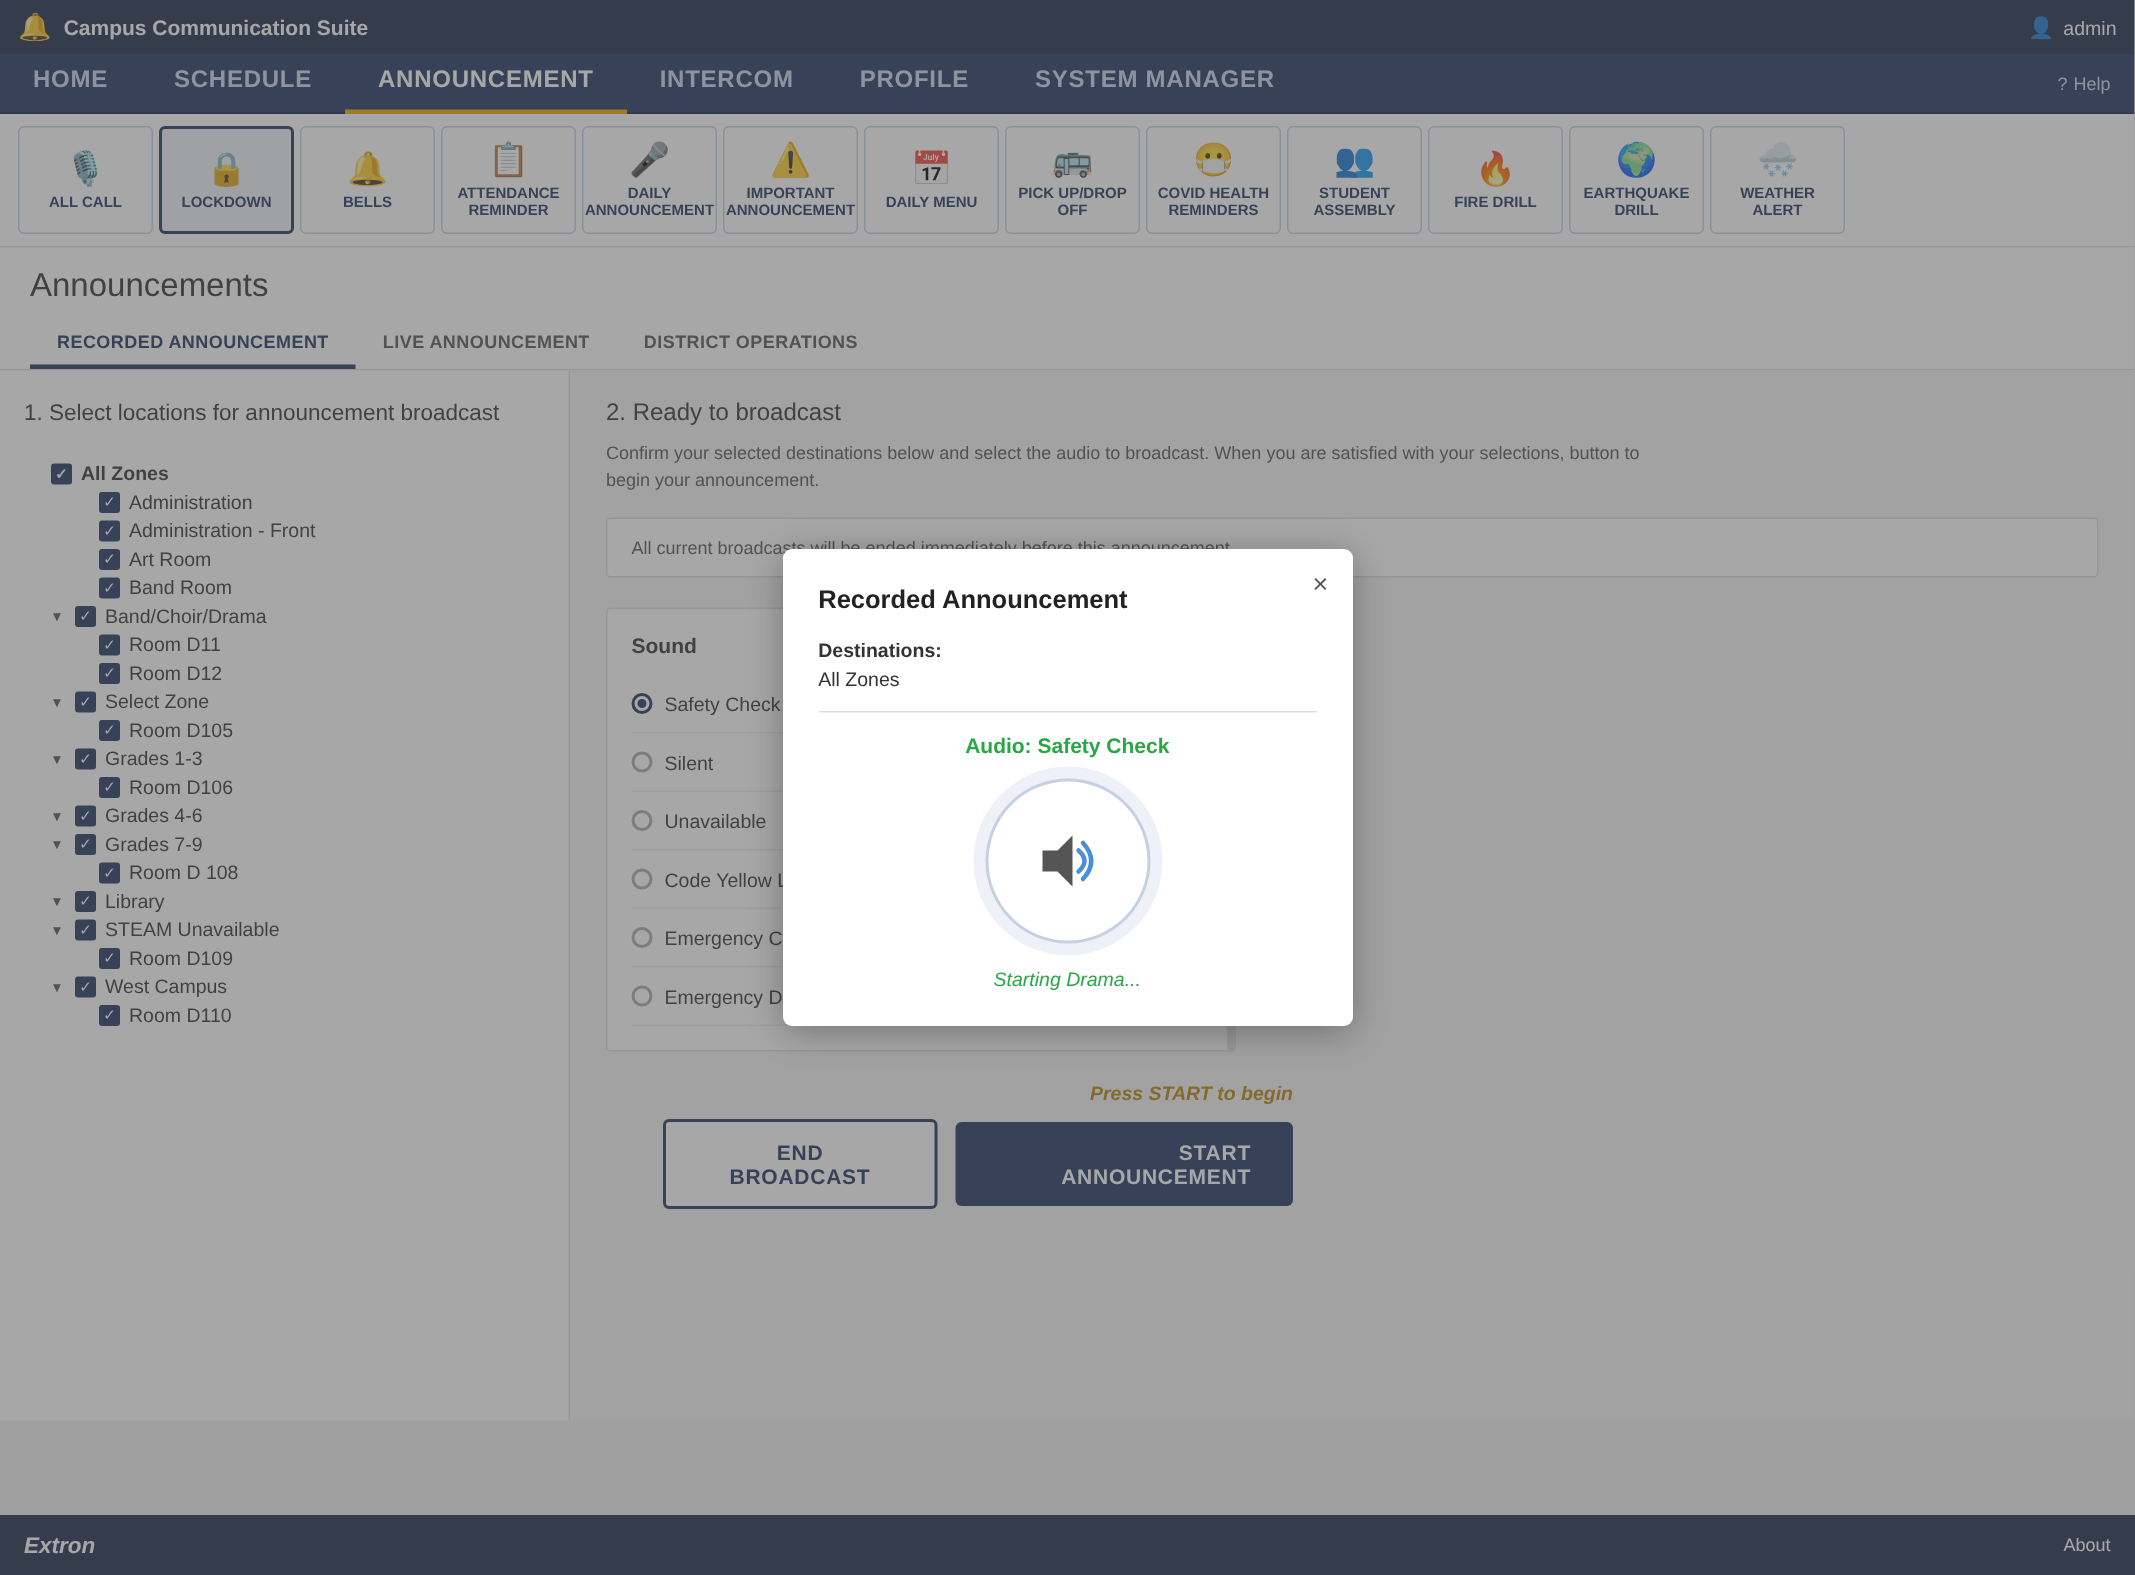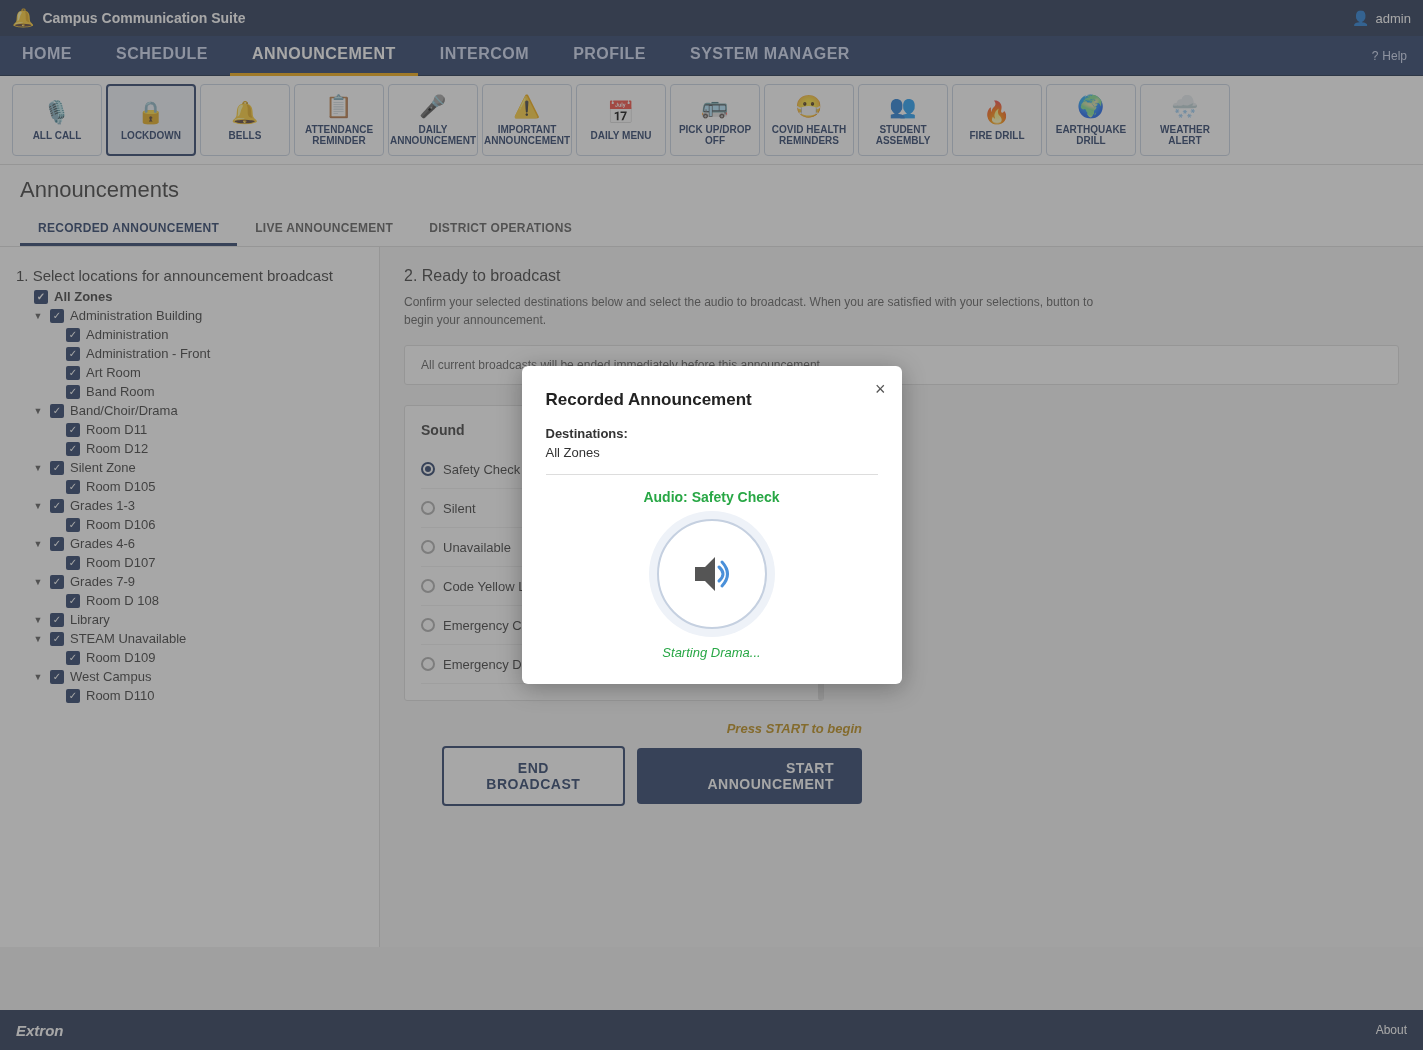--- a/index.html
+++ b/index.html
@@ -105,21 +105,21 @@
 
     
     .left-panel {
       width: 380px;
       min-width: 320px;
       background: white;
       border-right: 1px solid #ddd;
       padding: 20px 16px;
       overflow-y: auto;
     }
-    .section-heading { font-size: 15px; color: #333; margin-bottom: 3px; }
+    .section-heading { font-size: 15px; color: #333; margin-bottom: 22px; }
 
     
     .tree-root { margin-bottom: 4px; }
     .tree-item {
       display: flex;
       align-items: center;
       gap: 6px;
       padding: 2px 0;
       font-size: 13px;
       cursor: pointer;
@@ -416,25 +416,20 @@
   <div class="left-panel">
     <div class="section-heading">1. Select locations for announcement broadcast</div>
 
     <div class="tree-root">
       <div class="tree-item top-level">
         <span class="caret placeholder"></span>
         <span class="checkbox-blue"></span>
         <span class="tree-label">All Zones</span>
       </div>
 
-      <div class="tree-item level-1">
-        <span class="caret open"></span>
-        <span class="checkbox-blue"></span>
-        <span class="tree-label">Administration Building</span>
-      </div>
       <div class="tree-item level-2">
         <span class="caret placeholder"></span>
         <span class="checkbox-blue"></span>
         <span class="tree-label">Administration</span>
       </div>
       <div class="tree-item level-2">
         <span class="caret placeholder"></span>
         <span class="checkbox-blue"></span>
         <span class="tree-label">Administration - Front</span>
       </div>
@@ -461,21 +456,21 @@
       </div>
       <div class="tree-item level-2">
         <span class="caret placeholder"></span>
         <span class="checkbox-blue"></span>
         <span class="tree-label">Room D12</span>
       </div>
 
       <div class="tree-item level-1">
         <span class="caret open"></span>
         <span class="checkbox-blue"></span>
-        <span class="tree-label">Silent Zone</span>
+        <span class="tree-label">Select Zone</span>
       </div>
       <div class="tree-item level-2">
         <span class="caret placeholder"></span>
         <span class="checkbox-blue"></span>
         <span class="tree-label">Room D105</span>
       </div>
 
       <div class="tree-item level-1">
         <span class="caret open"></span>
         <span class="checkbox-blue"></span>
@@ -484,25 +479,20 @@
       <div class="tree-item level-2">
         <span class="caret placeholder"></span>
         <span class="checkbox-blue"></span>
         <span class="tree-label">Room D106</span>
       </div>
 
       <div class="tree-item level-1">
         <span class="caret open"></span>
         <span class="checkbox-blue"></span>
         <span class="tree-label">Grades 4-6</span>
-      </div>
-      <div class="tree-item level-2">
-        <span class="caret placeholder"></span>
-        <span class="checkbox-blue"></span>
-        <span class="tree-label">Room D107</span>
       </div>
 
       <div class="tree-item level-1">
         <span class="caret open"></span>
         <span class="checkbox-blue"></span>
         <span class="tree-label">Grades 7-9</span>
       </div>
       <div class="tree-item level-2">
         <span class="caret placeholder"></span>
         <span class="checkbox-blue"></span>

